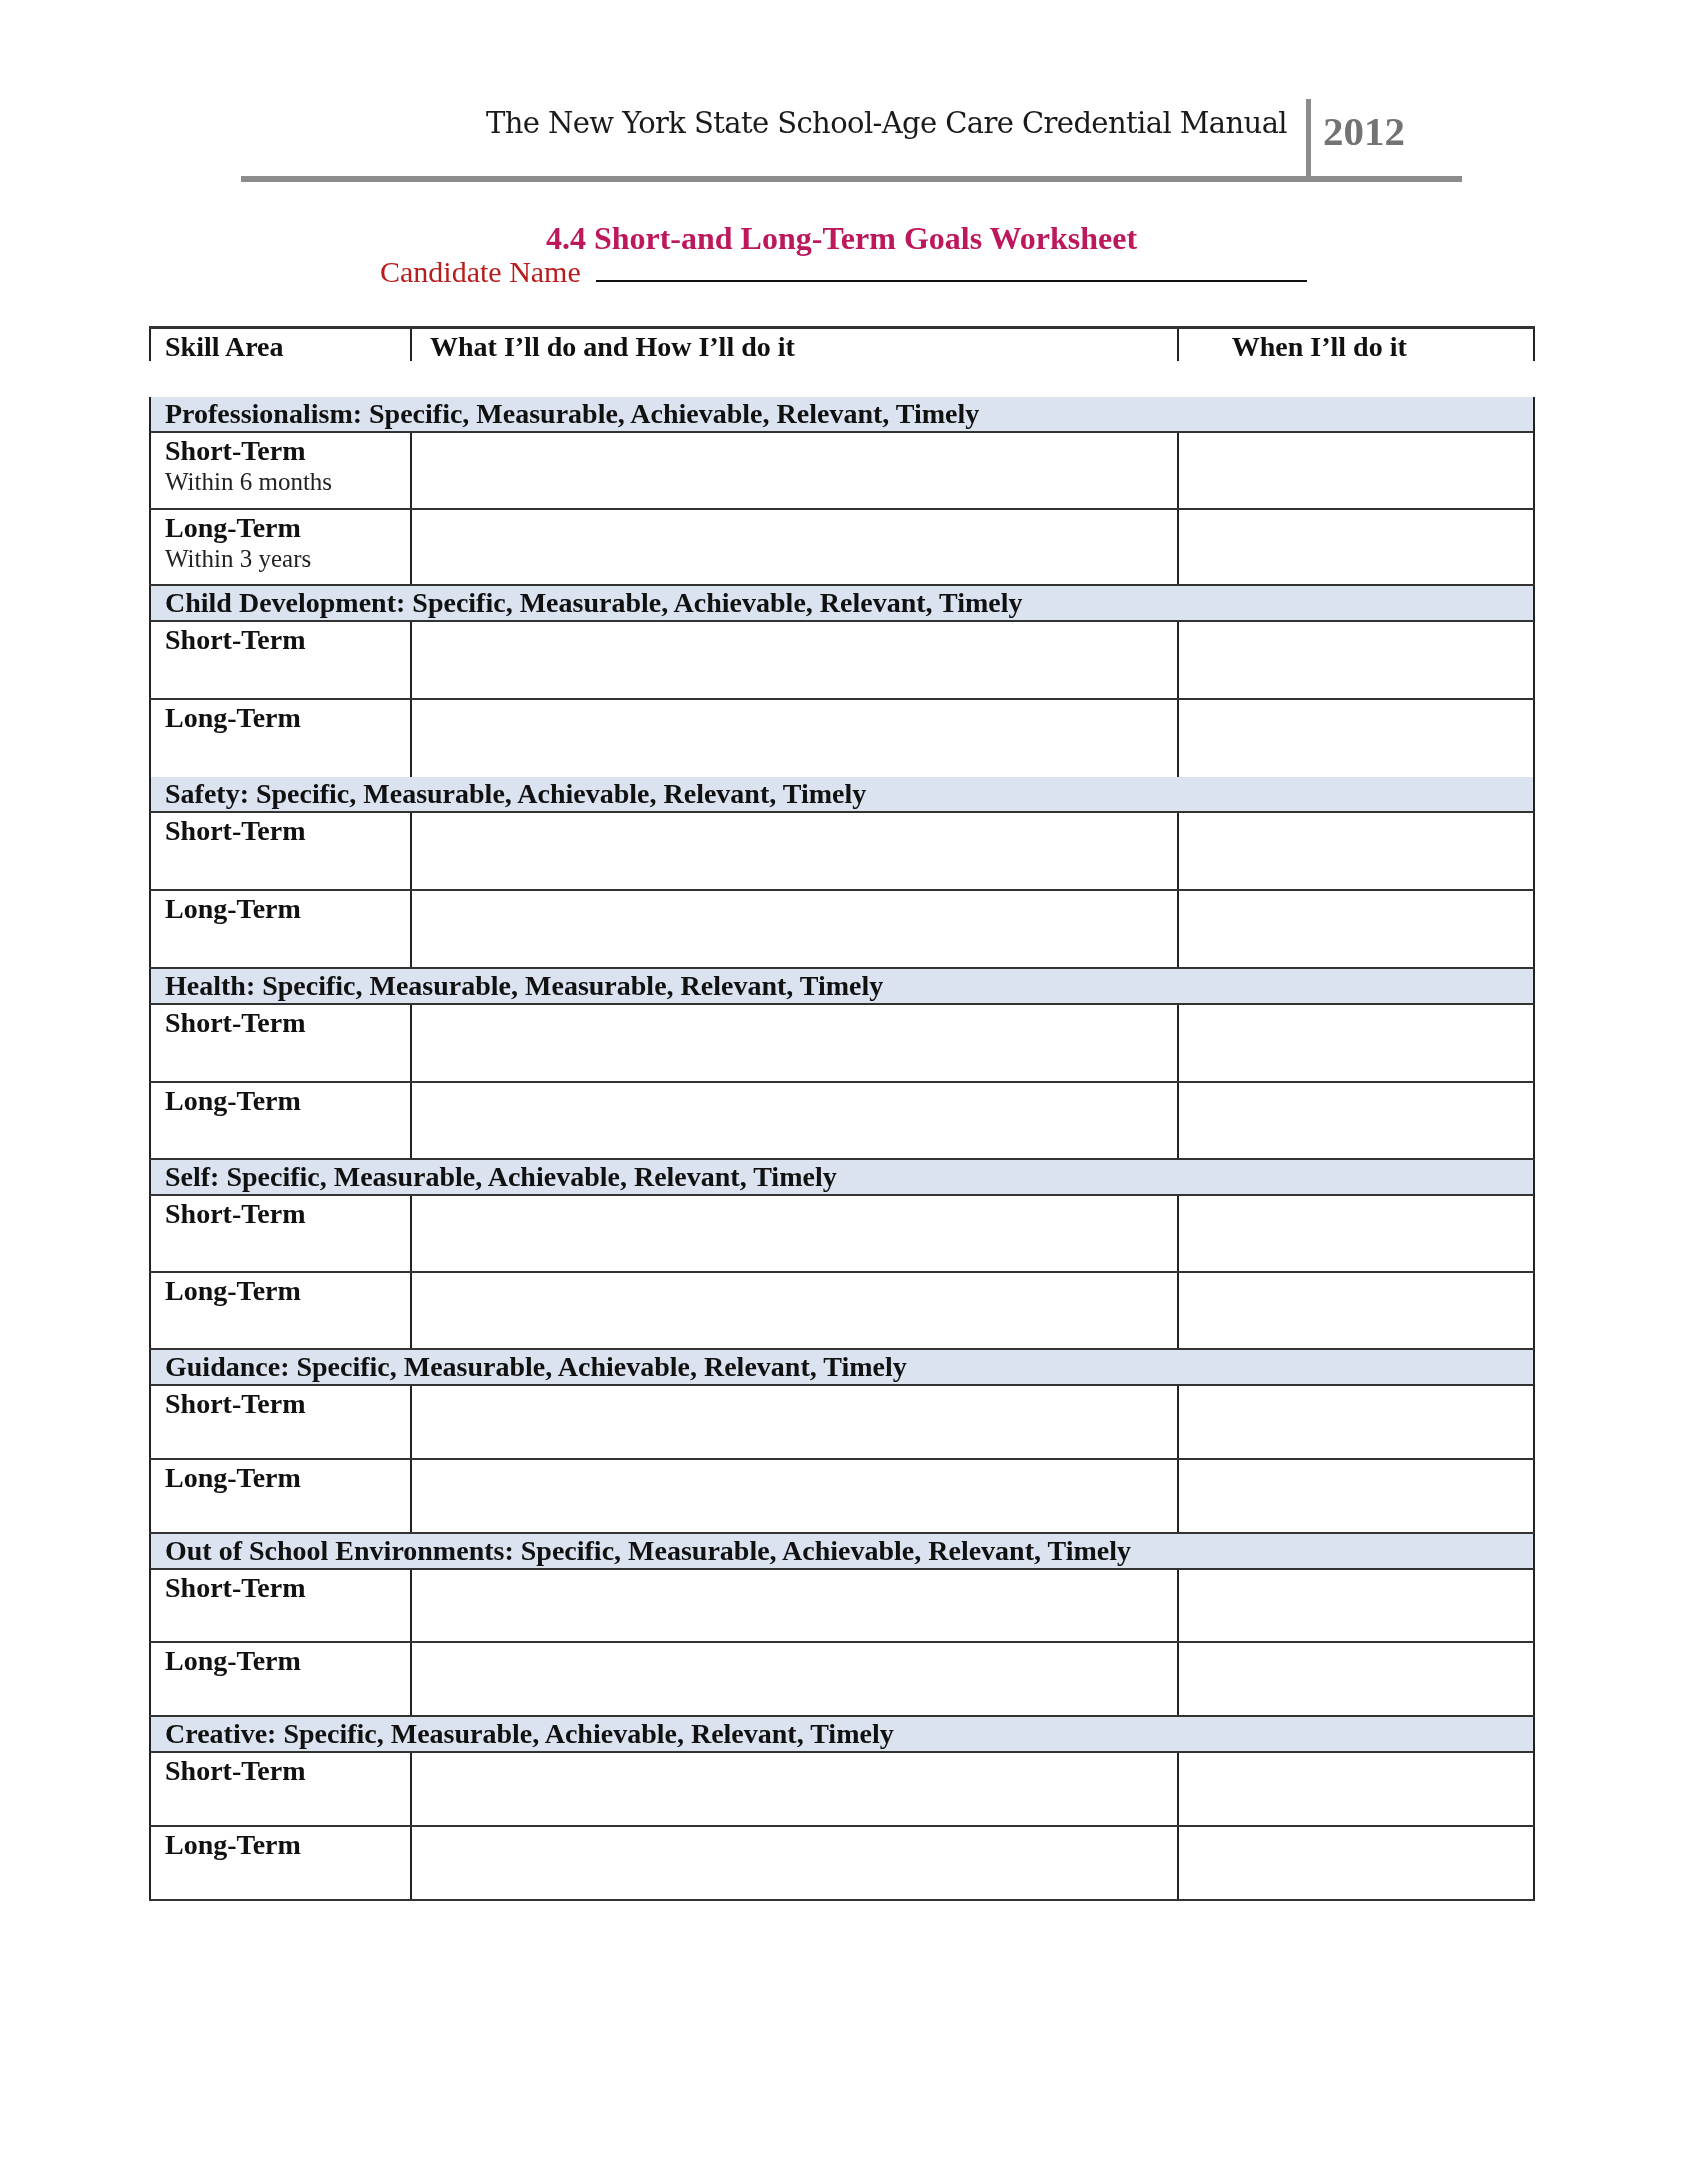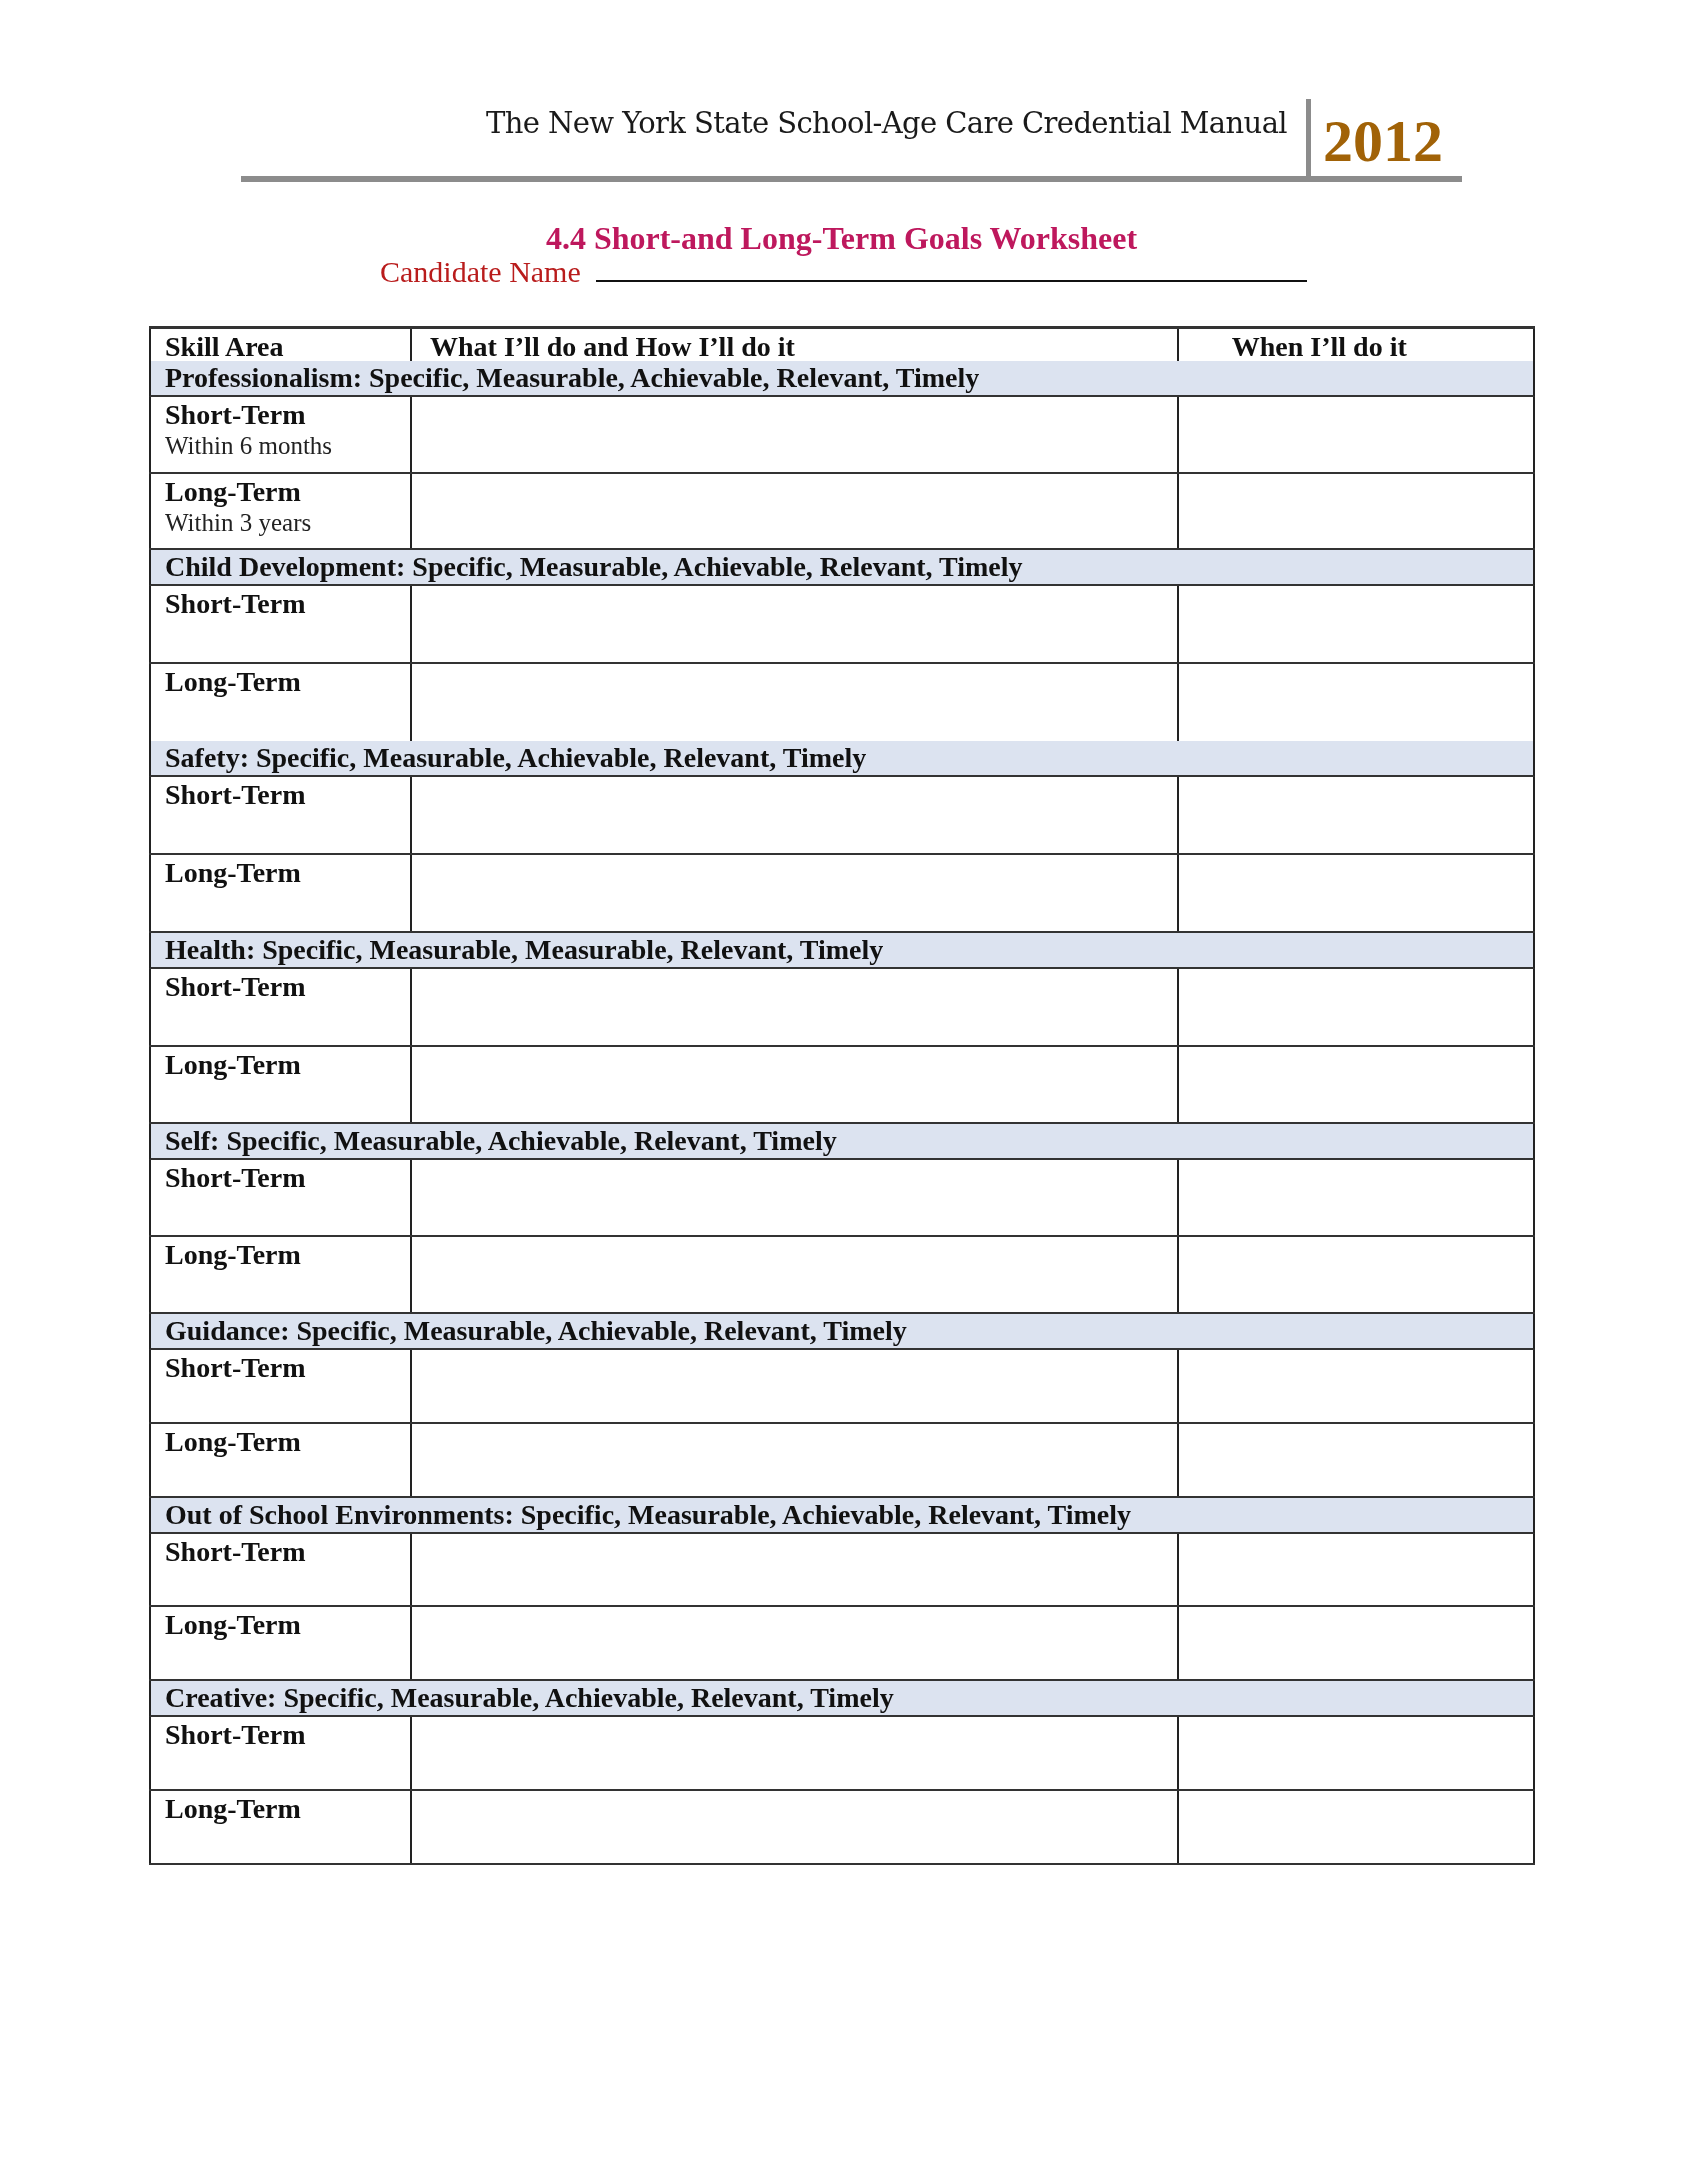--- a/index.html
+++ b/index.html
@@ -8,21 +8,21 @@
   .running-head {
     position: absolute; left: 10px; top: 0; width: 1683px; height: 198px;
   }
   .running-head .manual-title {
     position: absolute; right: 406px; top: 106px;
     font-family: "DejaVu Serif", serif; font-size: 29px; letter-spacing: -0.6px; color: #1a1a1a;
     white-space: nowrap;
   }
   .running-head .year {
     position: absolute; left: 1313px; top: 107px;
-    font-family: "Liberation Serif", serif; font-weight: bold; font-size: 60px; color: #a16207;
+    font-family: "Liberation Serif", serif; font-weight: bold; font-size: 41px; color: #737373;
   }
   .running-head .vrule {
     position: absolute; left: 1296px; top: 99px; width: 5px; height: 81px; background: #8c8c8c;
   }
   .running-head .hrule {
     position: absolute; left: 231px; top: 176px; width: 1221px; height: 6px; background: #8c8c8c;
   }
 
   .doc-title {
     position: absolute; left: 0; width: 1683px; top: 220px; text-align: center;
@@ -44,21 +44,21 @@
   .row .c1 { width: 288px; box-sizing: border-box; border-left: 2px solid #222; border-right: 2px solid #222; padding: 2px 0 0 14px; }
   .row .c2 { width: 843px; box-sizing: border-box; border-right: 2px solid #222; padding: 2px 0 0 18px; }
   .row .c3 { width: 348px; box-sizing: border-box; border-right: 2px solid #222; padding: 2px 0 0 14px; margin-left: 39px; }
 
   .header-row { height: 35px; border-top: 3px solid #333; font-weight: bold; font-size: 28px; line-height: 32px; }
   .band {
     height: 36px; background: #dce3f0; border-left: 2px solid #222; border-right: 2px solid #222;
     font-weight: bold; font-size: 28px; line-height: 34px; padding-left: 14px; box-sizing: border-box;
     border-bottom: 2px solid #333; white-space: nowrap;
   }
-  .band.prof { word-spacing: 0px; }
+  .band.prof { word-spacing: 0px; margin-top: 36px; }
   .term-row { border-bottom: 2px solid #333; }
   .term-row.no-bottom { border-bottom: none; }
   .term-row .c1 { font-size: 28px; line-height: 32px; }
   .term-row .label { font-weight: bold; display: block; }
   .term-row .sub { font-weight: normal; font-size: 25px; line-height: 30px; display: block; color: #222; }
 </style>
 </head>
 <body>
 
 <div class="running-head">

